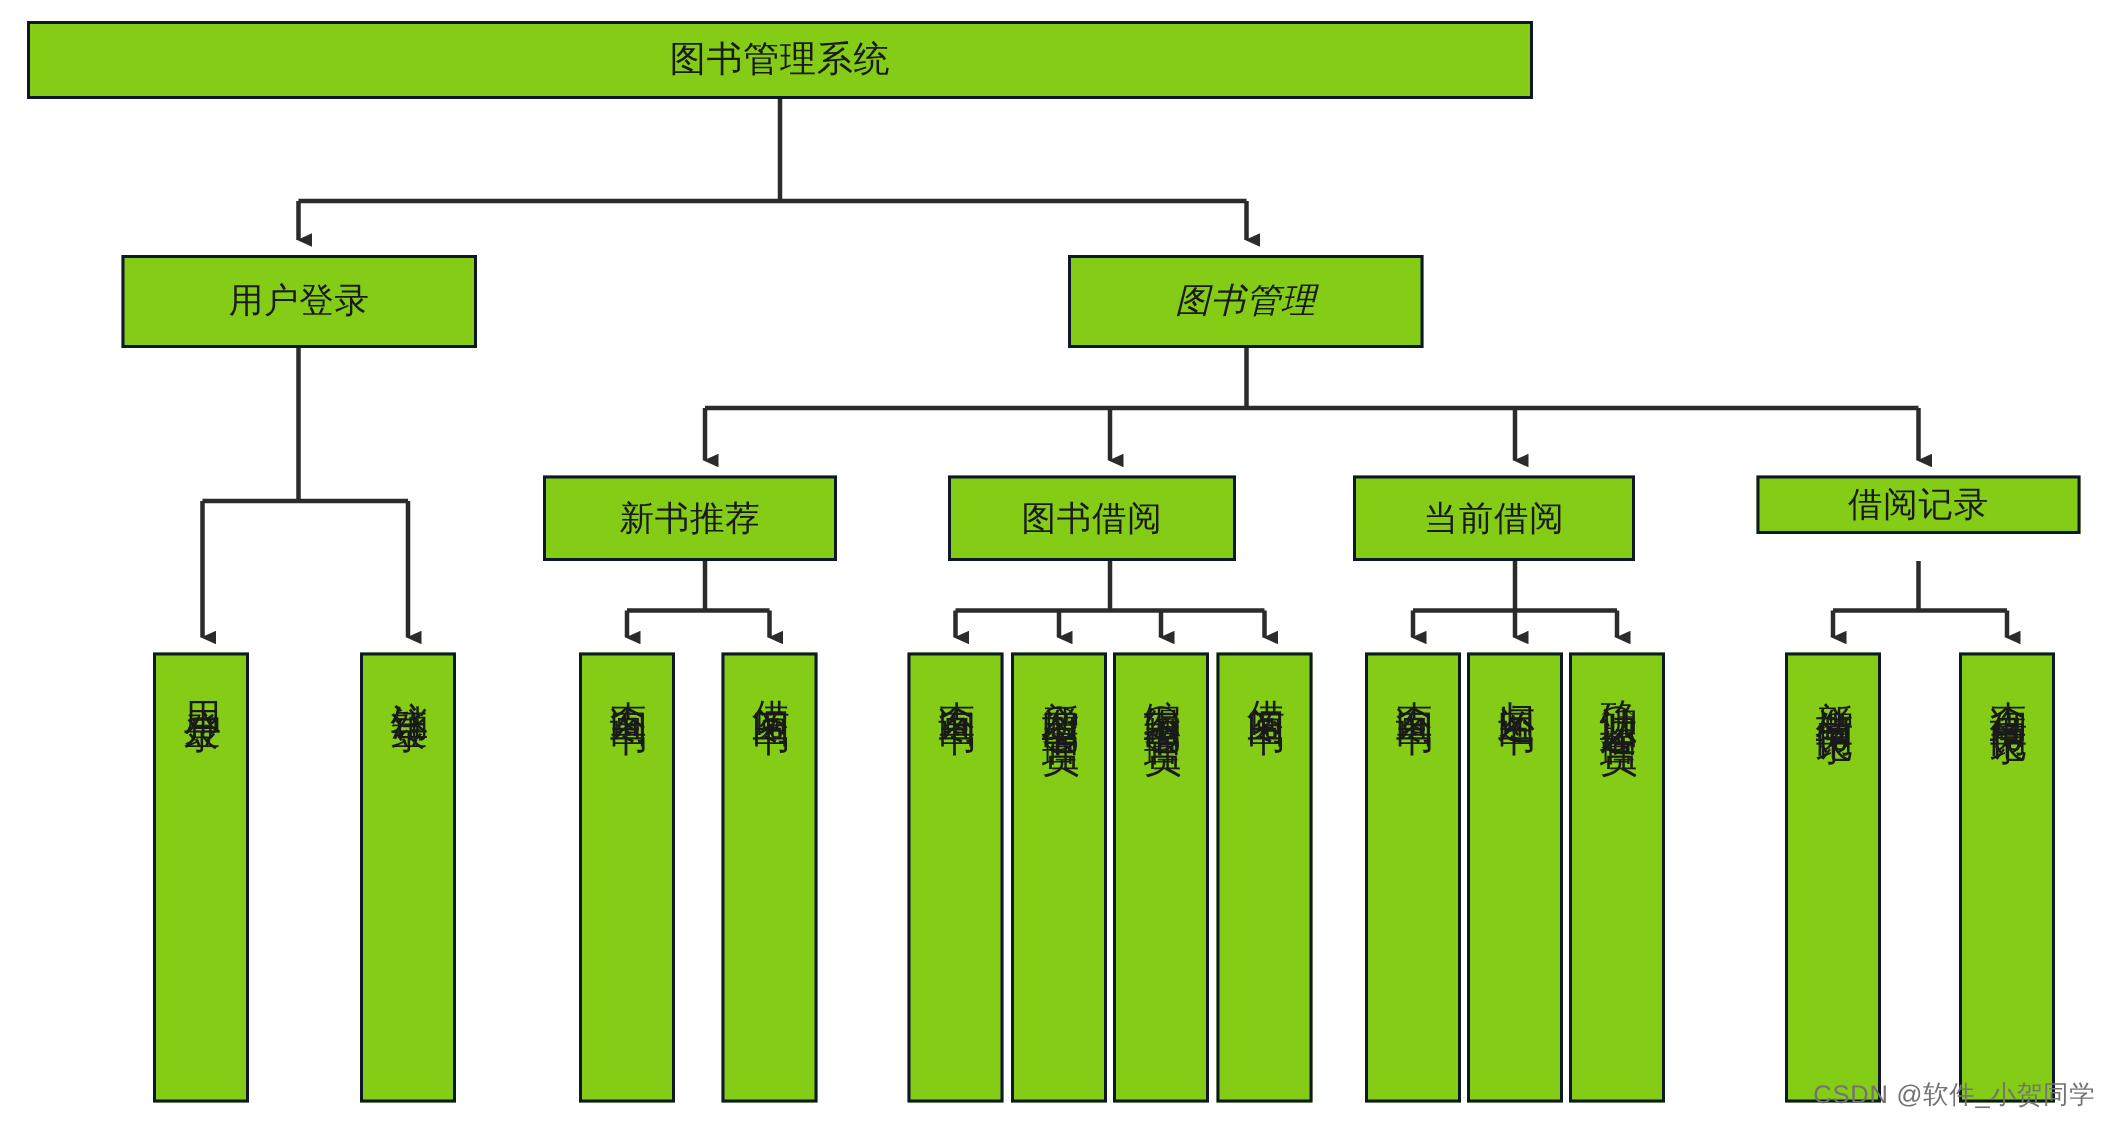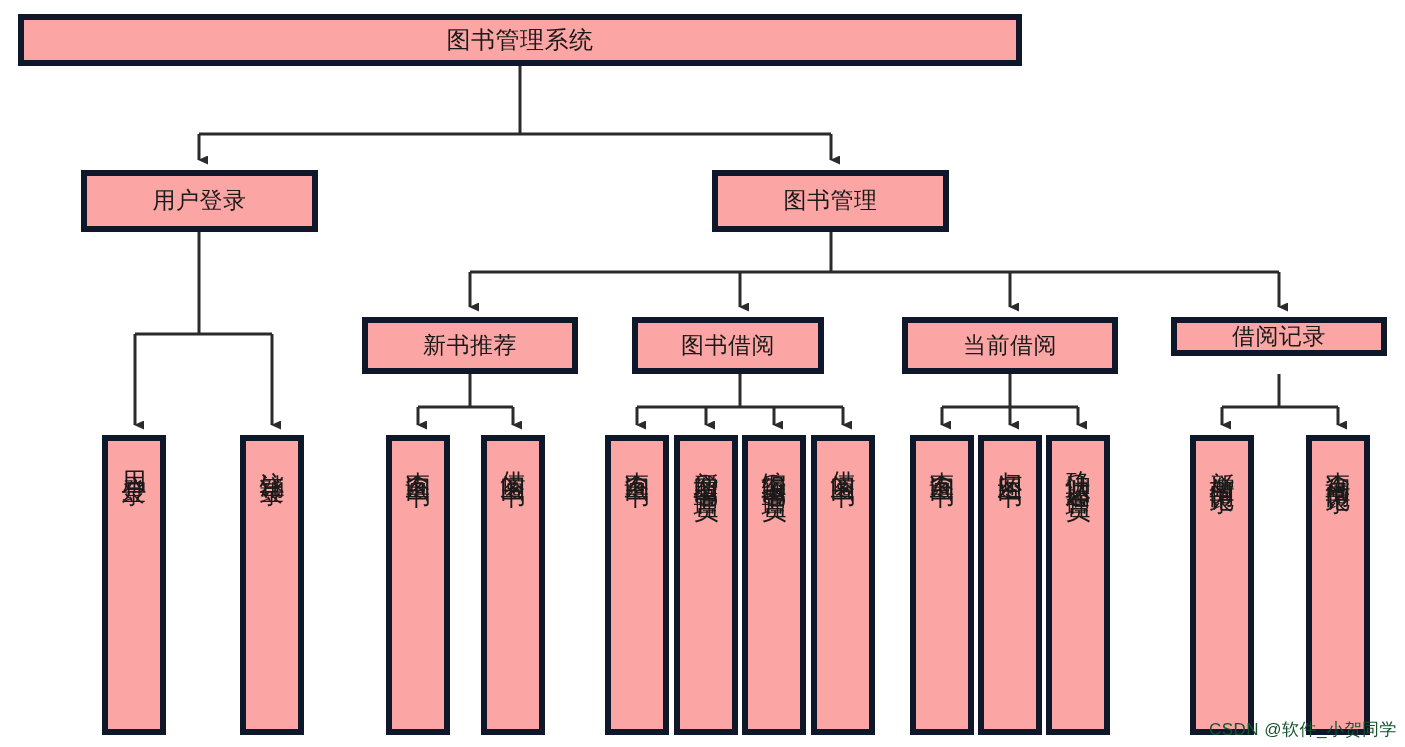--- a/index.html
+++ b/index.html
@@ -21,22 +21,22 @@
     position: absolute;
     left: 0;
     top: 0;
     width: 1405px;
     height: 747px;
     pointer-events: none;
   }
   .node {
     position: absolute;
     box-sizing: border-box;
-    background: #fca5a5;
-    border: 6px solid #0f172a;
+    background: #84cc16;
+    border: 2px solid #0f172a;
     display: flex;
     align-items: center;
     justify-content: center;
     overflow: hidden;
   }
   .node .label {
     color: #1a1a1a;
     text-align: center;
     line-height: 1.12;
     letter-spacing: 0.5px;
@@ -56,21 +56,21 @@
   .node.vertical .label {
     writing-mode: vertical-rl;
     text-orientation: upright;
     font-size: 25px;
     letter-spacing: 4px;
     line-height: 1;
   }
   .watermark {
     position: absolute;
     font-size: 17px;
-    color: #14532d;
+    color: #737373;
     white-space: nowrap;
     letter-spacing: 0.5px;
   }
 </style>
 </head>
 <body>
 
 <div id="canvas">
 
   <svg id="wires" viewBox="0 0 1405 747" xmlns="http://www.w3.org/2000/svg">
@@ -125,33 +125,33 @@
   </svg>
 
   <div class="node horizontal root" style="left:18px; top:14px; width:1004px; height:52px;">
     <span class="label">图书管理系统</span>
   </div>
 
   <div class="node horizontal" style="left:81px; top:170px; width:237px; height:62px;">
     <span class="label">用户登录</span>
   </div>
 
-  <div class="node horizontal" style="left:712px; top:170px; width:237px; height:62px;">
+  <div class="node horizontal" style="left:712px; top:170px; width:237px; height:62px;font-style:italic;">
     <span class="label">图书管理</span>
   </div>
 
-  <div class="node horizontal" style="left:362px; top:317px; width:216px; height:57px;">
+  <div class="node horizontal" style="left:362px; top:317px; width:196px; height:57px;">
     <span class="label">新书推荐</span>
   </div>
 
   <div class="node horizontal" style="left:632px; top:317px; width:192px; height:57px;">
     <span class="label">图书借阅</span>
   </div>
 
-  <div class="node horizontal" style="left:902px; top:317px; width:216px; height:57px;">
+  <div class="node horizontal" style="left:902px; top:317px; width:188px; height:57px;">
     <span class="label">当前借阅</span>
   </div>
 
   <div class="node horizontal" style="left:1171px; top:317px; width:216px; height:39px;">
     <span class="label">借阅记录</span>
   </div>
 
   <div class="node vertical" style="left:102px; top:435px; width:64px; height:300px;">
     <span class="label">用户登录</span>
   </div>

